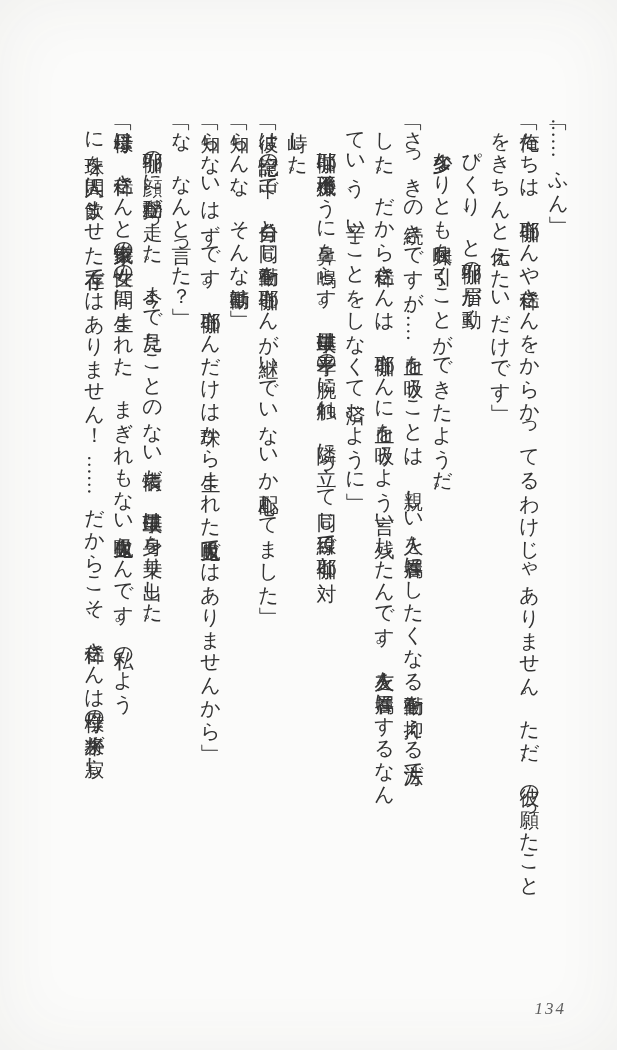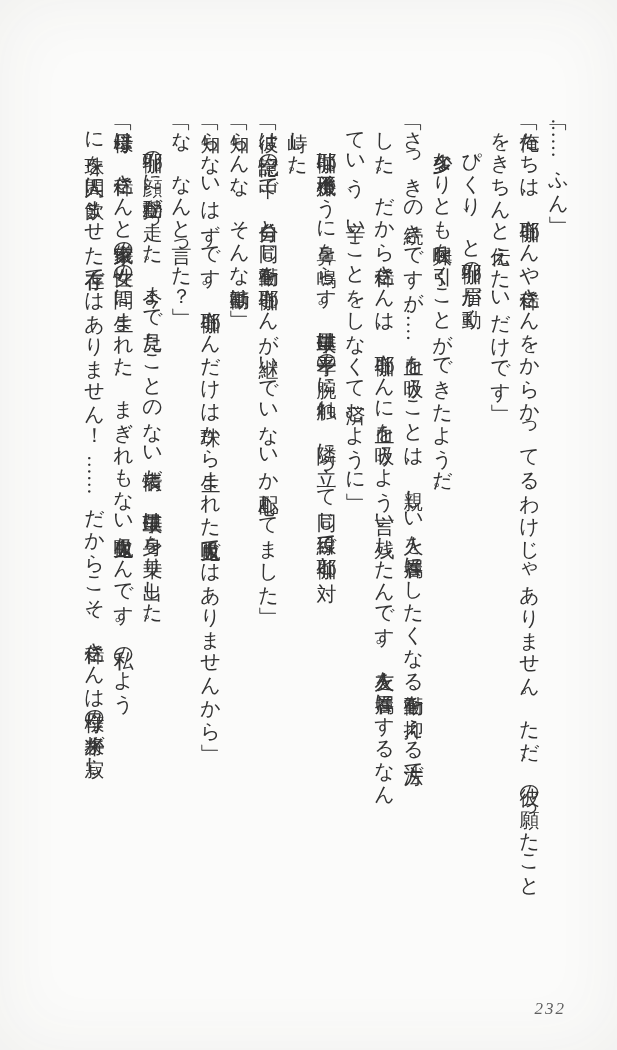--- a/index.html
+++ b/index.html
@@ -65,15 +65,15 @@
     <div class="text-col">峙した。</div>
     <div class="text-col">「彼は記憶の中で、自分と同じ衝動を伽耶さんが継いでいないか心配してました」</div>
     <div class="text-col">「知らんな、そんな衝動は」</div>
     <div class="text-col">「知らないはずです。伽耶さんだけは珠から生まれた吸血鬼ではありませんから」</div>
     <div class="text-col">「な、なんと言った？」</div>
     <div class="text-col">　伽耶の顔に動揺が走った。今まで見たことのない表情だ。瑛里華は身を乗り出した。</div>
     <div class="text-col">「母様は、稀仁さんと東儀家の女性の間に生まれた、まぎれもない吸血鬼なんです。私のよう</div>
     <div class="text-col">に珠を人間に飲ませた存在ではありません！　……だからこそ、稀仁さんは母様の将来が寂し</div>
   </main>
 
-  <div class="page-number">232</div>
+  <div class="page-number">134</div>
 
 </div>
 
 </body></html>

